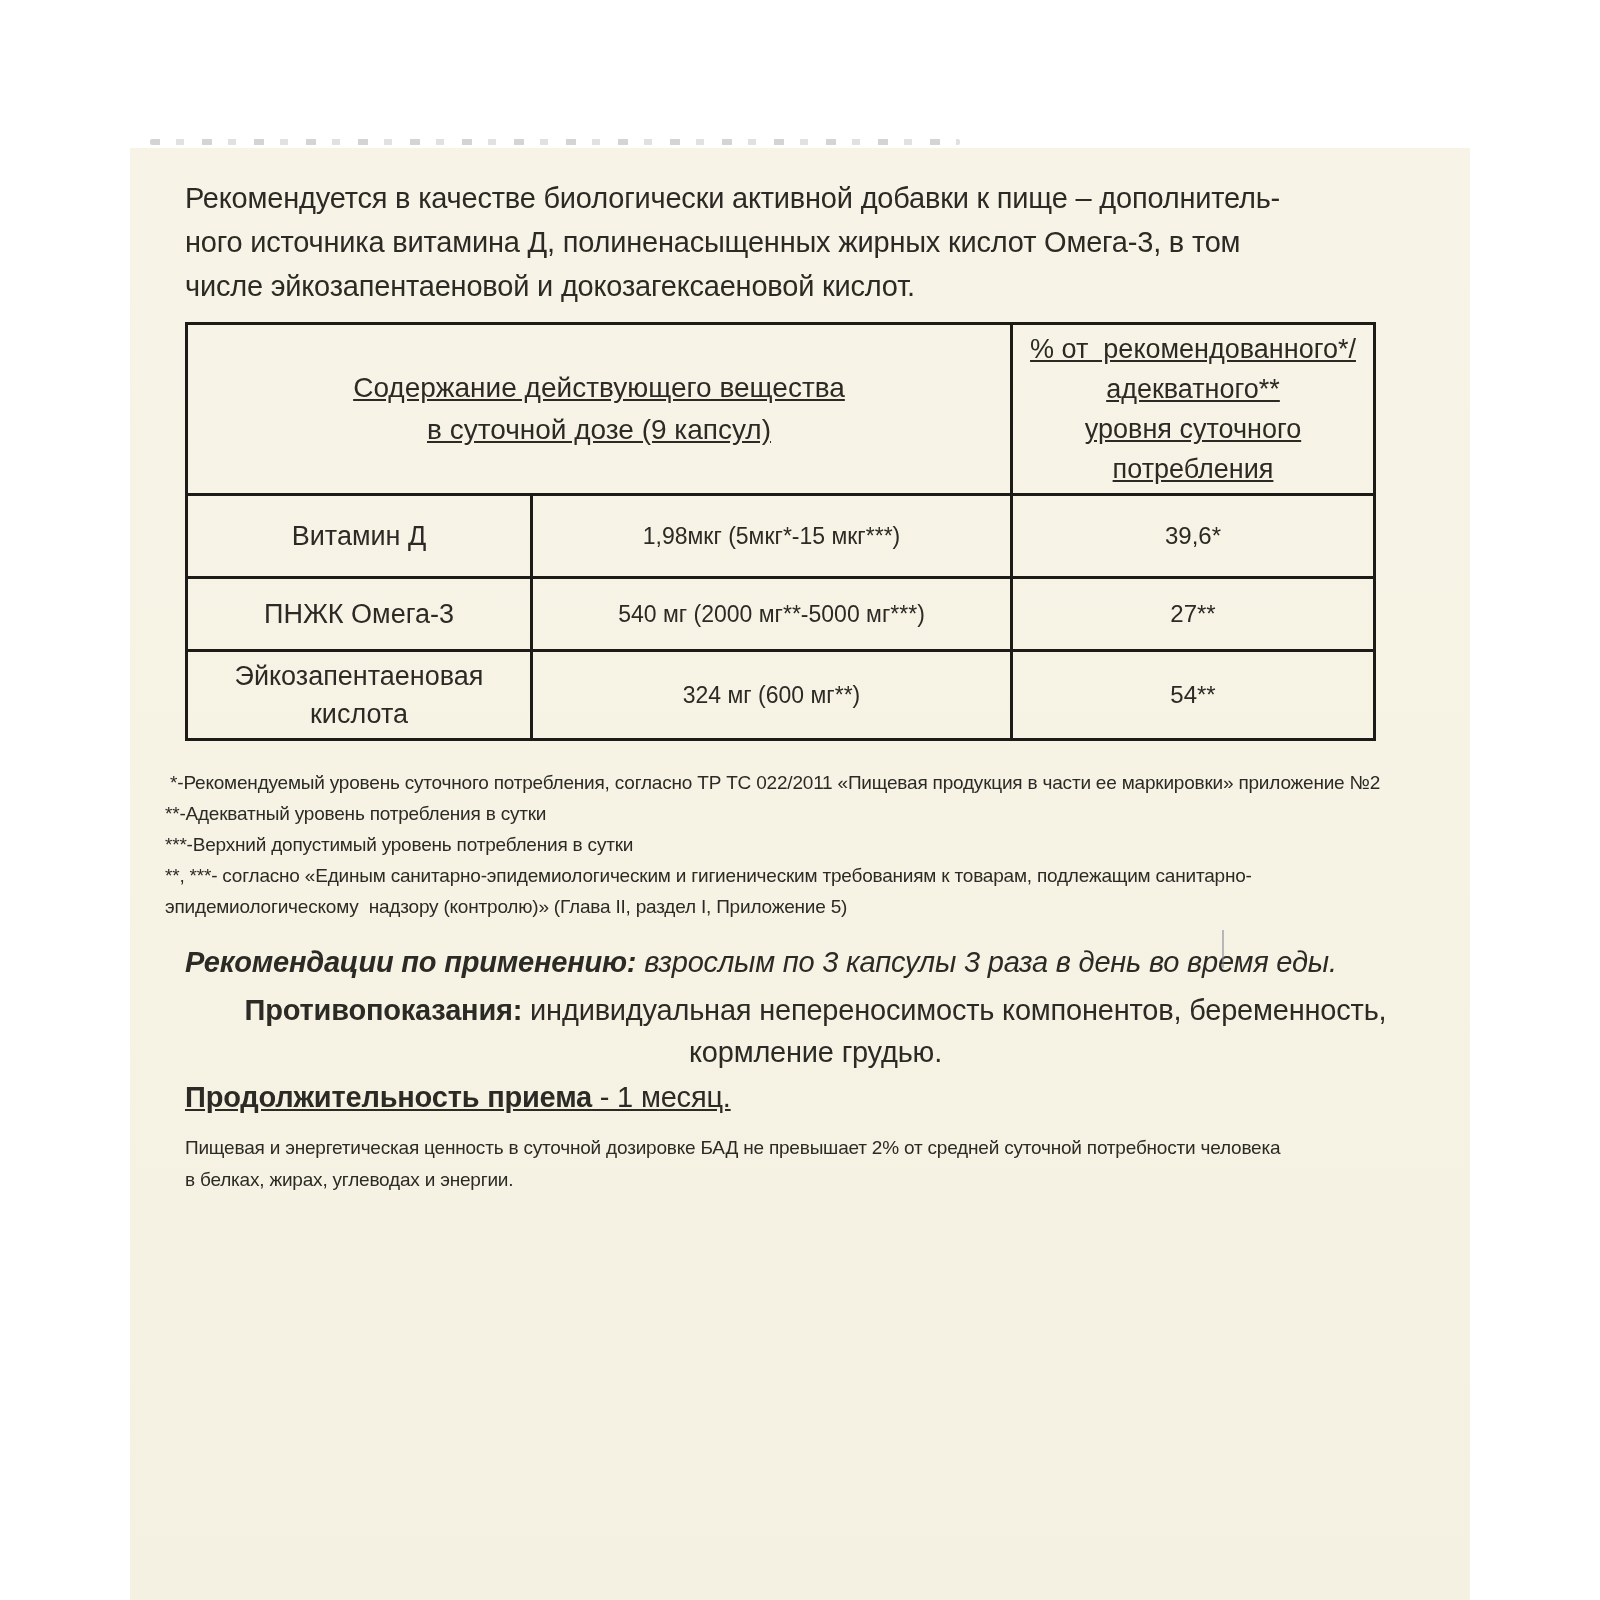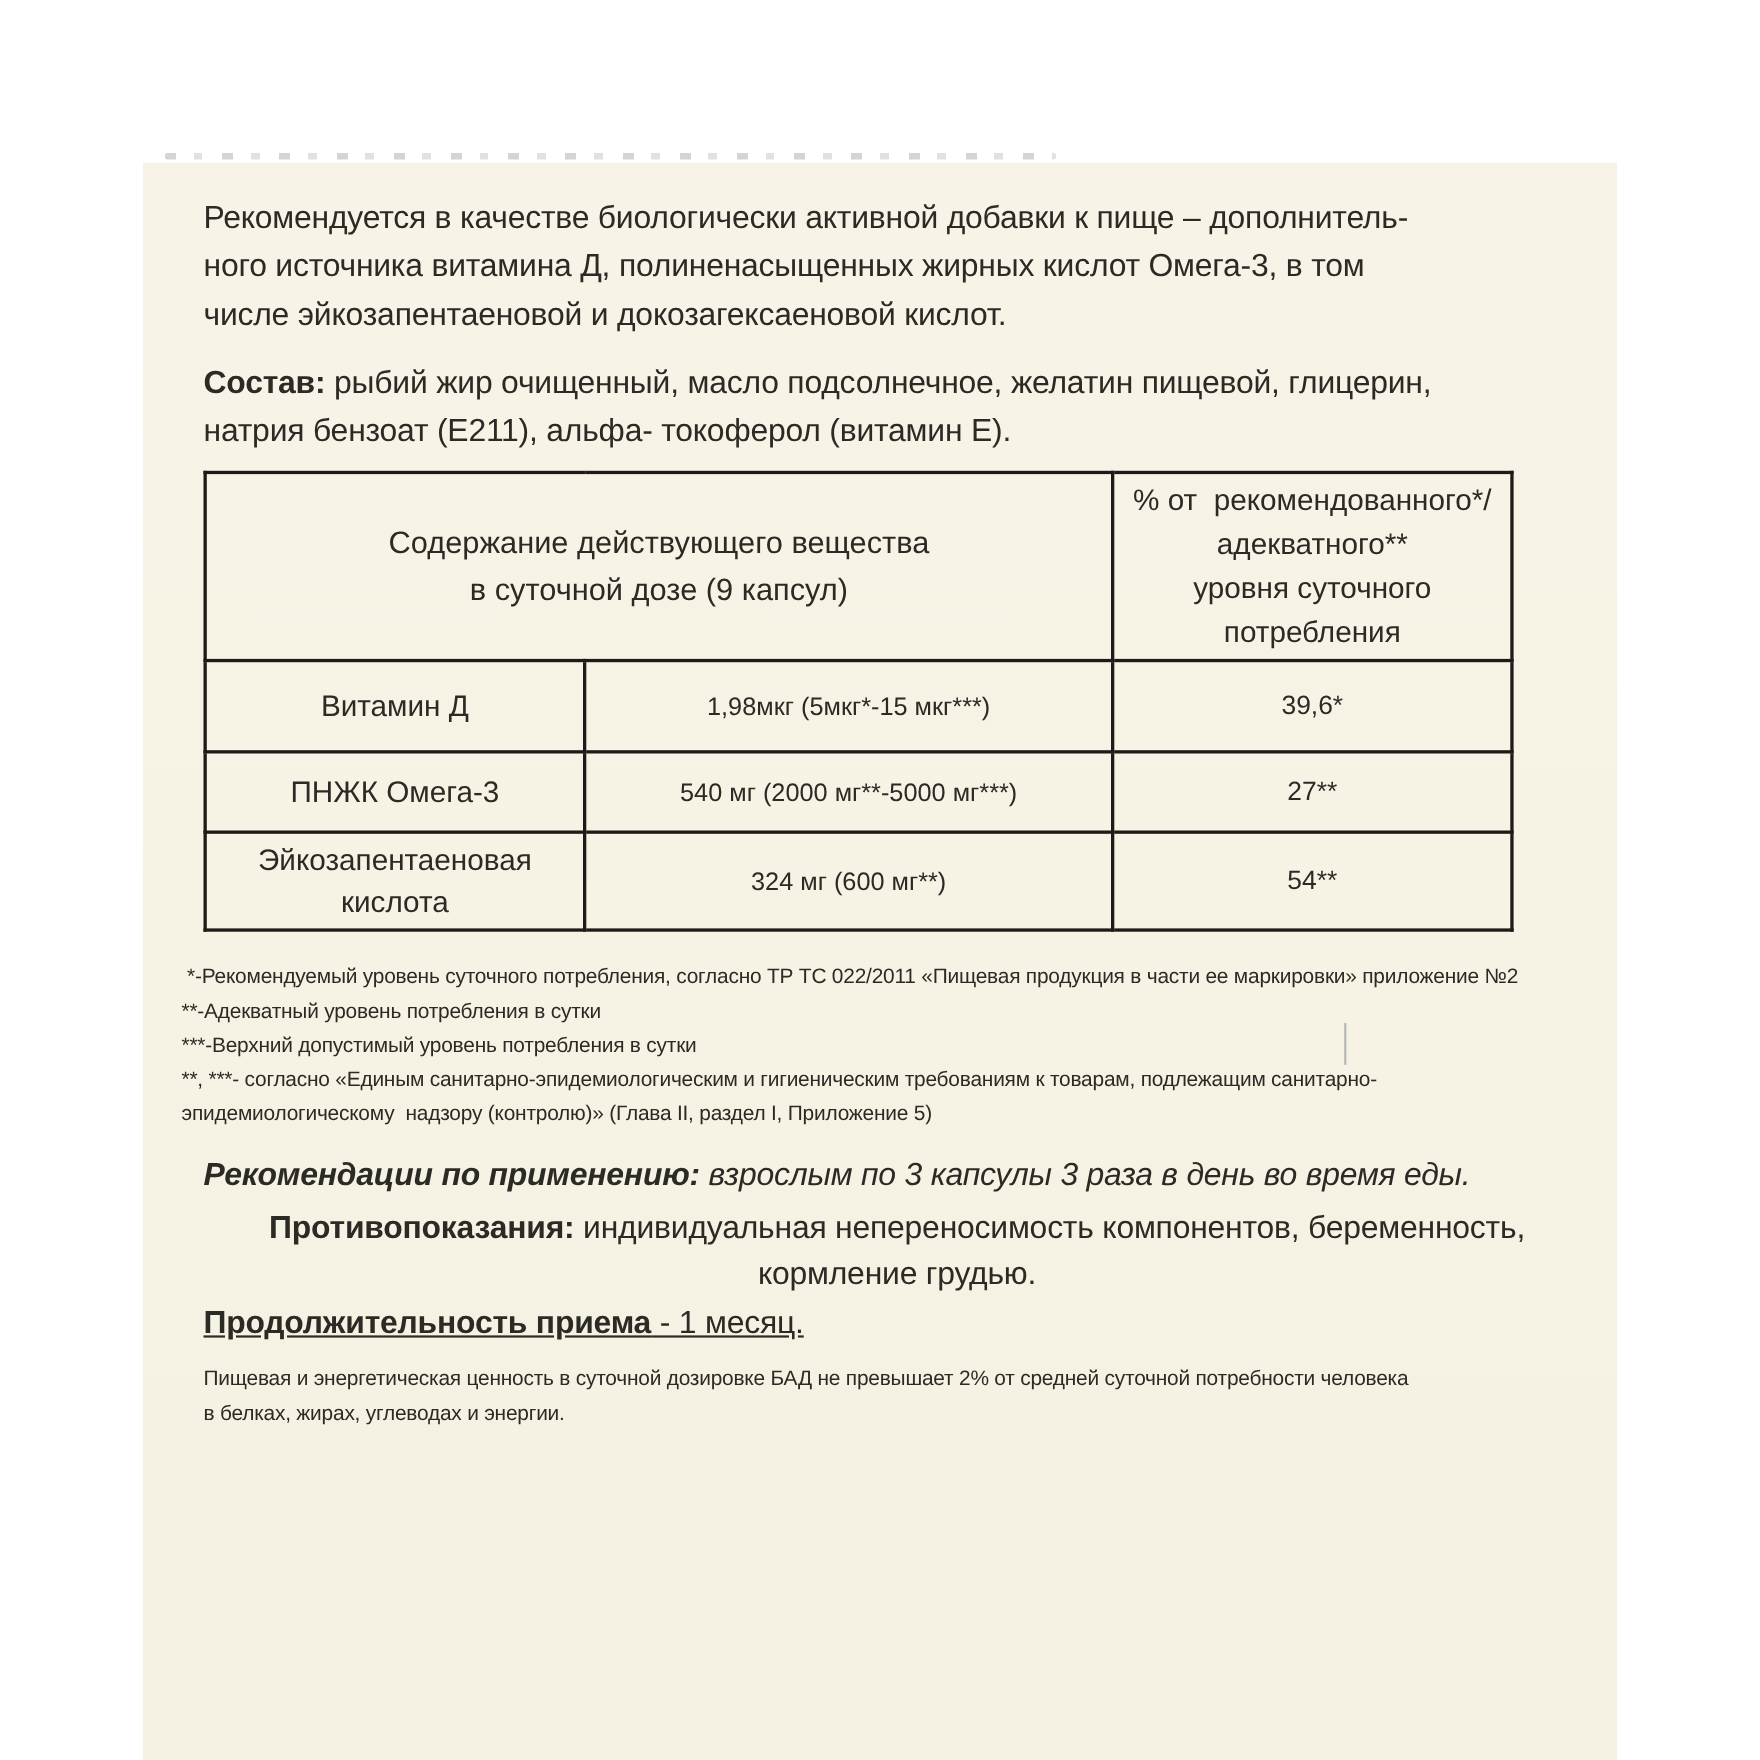--- a/index.html
+++ b/index.html
@@ -17,21 +17,21 @@
   }
   .pre  { white-space:pre-line; }
   .prew { white-space:pre-wrap; }
   .b    { font-weight:bold; }
 
   .intro  { font-size:29px; line-height:44px; letter-spacing:-0.2px; margin:28px 0 0 0; }
   .comp   { font-size:29px; line-height:44px; letter-spacing:-0.2px; margin:18px 0 0 0; }
 
   .tbl { border-collapse:collapse; table-layout:fixed; width:1188px; margin:14px 0 0 0; }
   .tbl td { border:3px solid #1c1b17; text-align:center; vertical-align:middle; padding:0 10px; }
-  .th  { font-size:28px; line-height:42px; height:168px; }
+  .th  { font-size:28px; line-height:42px; height:168px;text-decoration:underline; }
   .thr { font-size:27px; line-height:40px; }
   .r1 td { height:80px; }
   .r2 td { height:70px; }
   .r3 td { height:86px; }
   .r4 td { height:92px; }
   .name { font-size:27px; line-height:38px; }
   .amt  { font-size:23px; }
   .pct  { font-size:24px; }
 
   .foot { font-size:19px; line-height:31px; letter-spacing:-0.2px; margin:26px 0 0 -20px; }
@@ -59,22 +59,20 @@
 <body>
 
 <div class="artifact-top"></div>
 
 <div class="card">
 
   <p class="intro pre">Рекомендуется в качестве биологически активной добавки к пище – дополнитель-
 ного источника витамина Д, полиненасыщенных жирных кислот Омега-3, в том
 числе эйкозапентаеновой и докозагексаеновой кислот.</p>
 
-  <p class="comp"><span class="b">Состав:</span><span class="pre"> рыбий жир очищенный, масло подсолнечное, желатин пищевой, глицерин,
-натрия бензоат (Е211), альфа- токоферол (витамин Е).</span></p>
 
   <table class="tbl">
     <colgroup>
         <col style="width:345px">
         <col style="width:480px">
         <col style="width:363px">
       </colgroup>
     <tbody>
         <tr>
       <td colspan="2" class="th pre">Содержание действующего вещества

